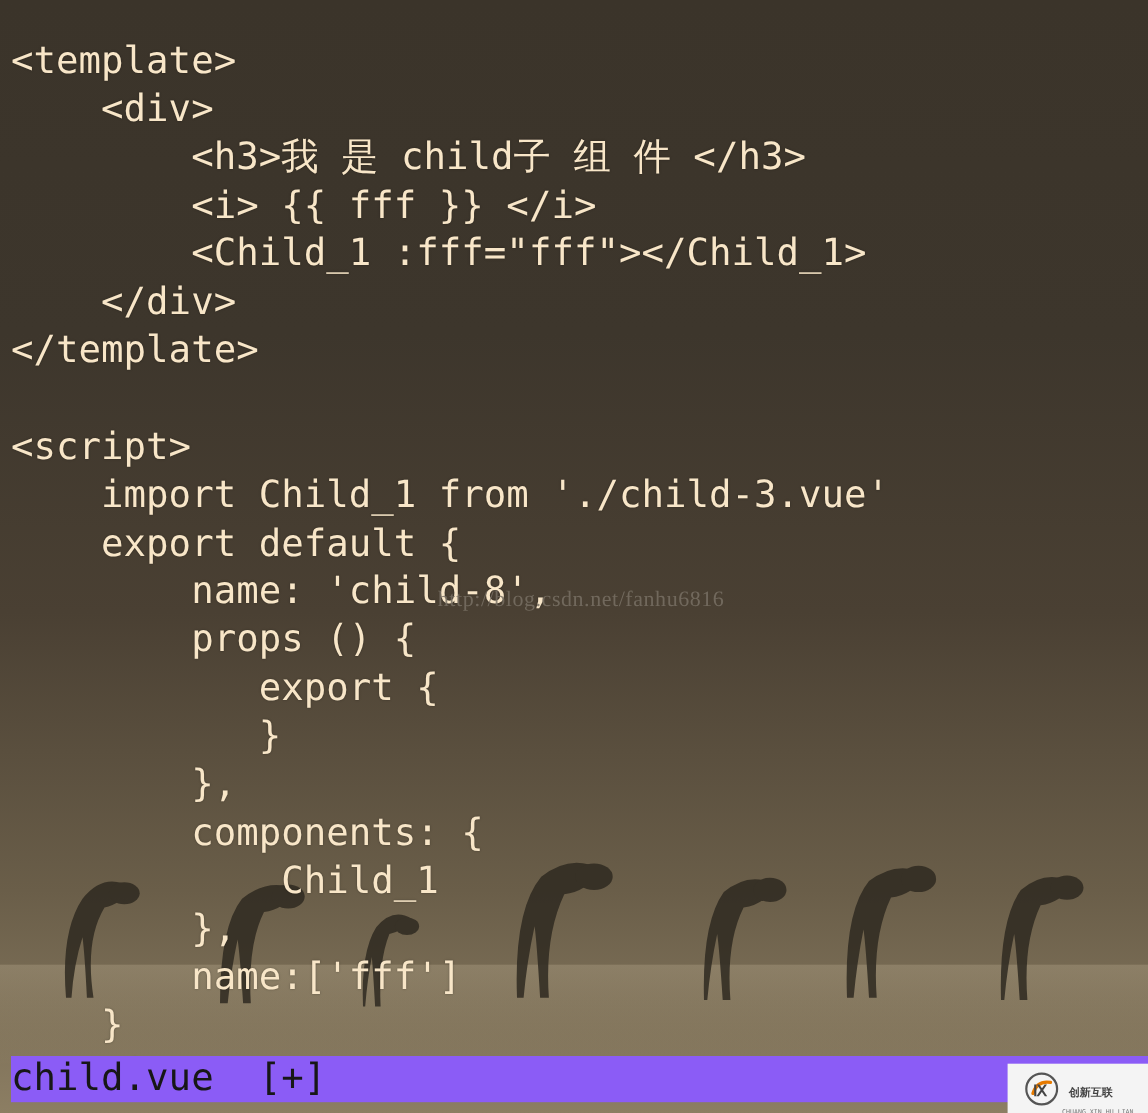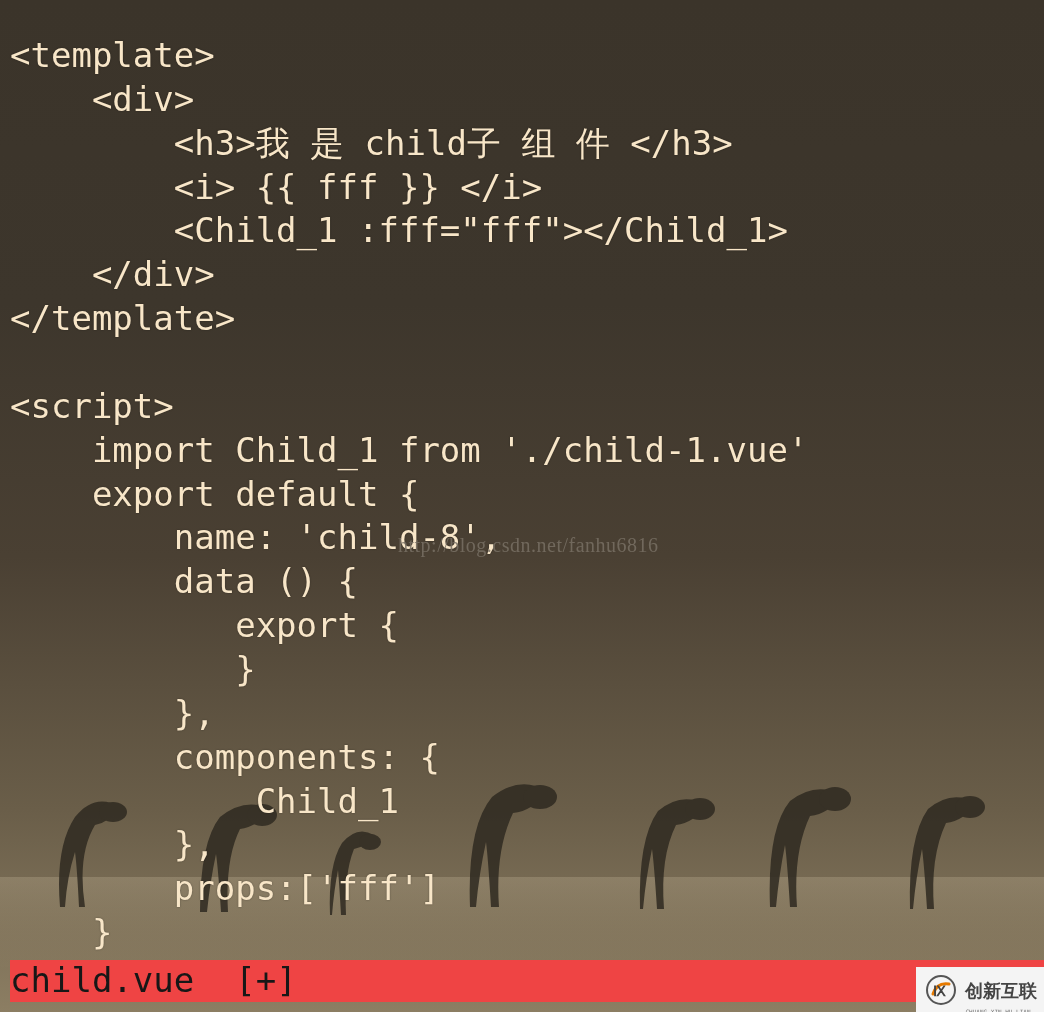--- a/index.html
+++ b/index.html
@@ -47,21 +47,21 @@
     z-index: 4;
     letter-spacing: 0.5px;
     margin-top: 27px;
   }
   .status-bar {
     position: absolute;
     left: 10px;
     right: 0;
     bottom: 10px;
     height: 42px;
-    background: #ef4444;
+    background: #8b5cf6;
     color: #171717;
     font-family: "Menlo", "Consolas", "DejaVu Sans Mono", monospace;
     font-size: 34px;
     padding-left: 0;
     display: flex;
     align-items: center;
     z-index: 5;
     font-weight: 500;
   }
   .logo-box {
@@ -72,21 +72,21 @@
     height: 45px;
     background: #f4f4f4;
     z-index: 6;
     display: flex;
     align-items: center;
     justify-content: center;
   }
   .logo-box svg { display:block; }
   .logo-text {
     font-family: Arial, sans-serif;
-    font-size: 18px;
+    font-size: 10px;
     font-weight: bold;
     color: #444;
     margin-left: 6px;
   }
   .logo-sub {
     font-size: 6px;
     color: #777;
     display:block;
     text-align:center;
   }
@@ -132,31 +132,31 @@
 
 <pre class="code"><span>&lt;template&gt;</span>
 <span>    &lt;div&gt;</span>
 <span>        &lt;h3&gt;我 是 child子 组 件 &lt;/h3&gt;</span>
 <span>        &lt;i&gt; {{ fff }} &lt;/i&gt;</span>
 <span>        &lt;Child_1 :fff="fff"&gt;&lt;/Child_1&gt;</span>
 <span>    &lt;/div&gt;</span>
 <span>&lt;/template&gt;</span>
 <span></span>
 <span>&lt;script&gt;</span>
-<span>    import Child_1 from './child-1.vue'</span>
+<span>    import Child_1 from './child-3.vue'</span>
 <span>    export default {</span>
 <span>        name: 'child-8',</span>
-<span>        data () {</span>
+<span>        props () {</span>
 <span>           export {</span>
 <span>           }</span>
 <span>        },</span>
 <span>        components: {</span>
 <span>            Child_1</span>
 <span>        },</span>
-<span>        props:['fff']</span>
+<span>        name:['fff']</span>
 <span>    }</span>
 <span>&lt;/script&gt;</span></pre>
 
 <div class="watermark-url">http://blog.csdn.net/fanhu6816</div>
 
 <div class="status-bar">
   <span>child.vue</span>&nbsp;&nbsp;<span>[+]</span>
 </div>
 
 <div class="logo-box">

